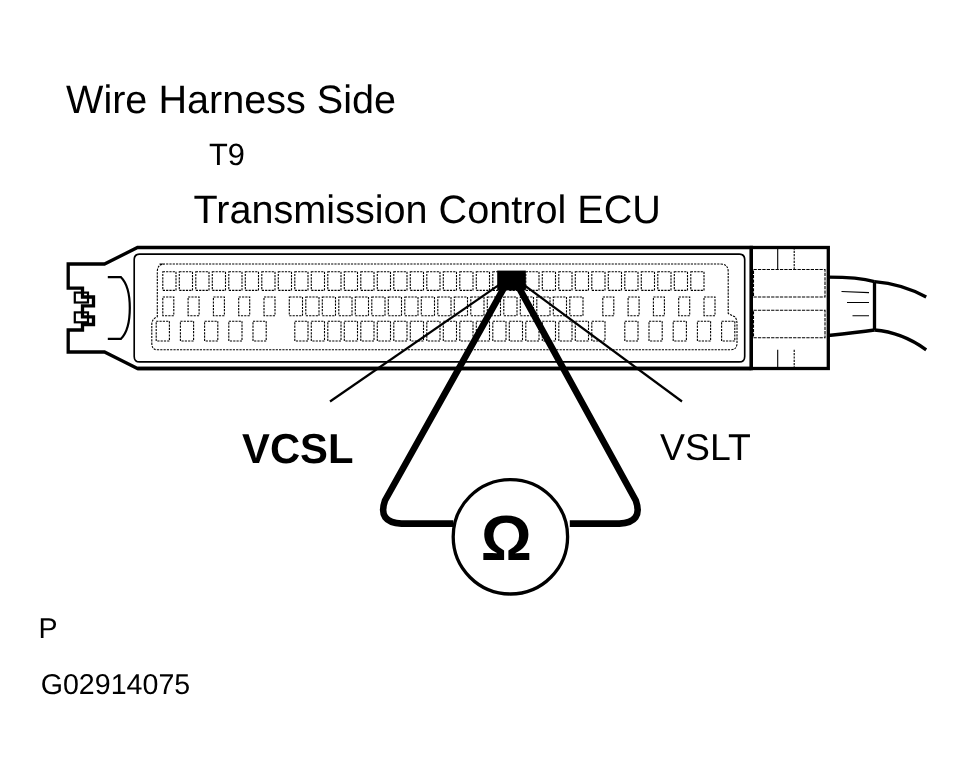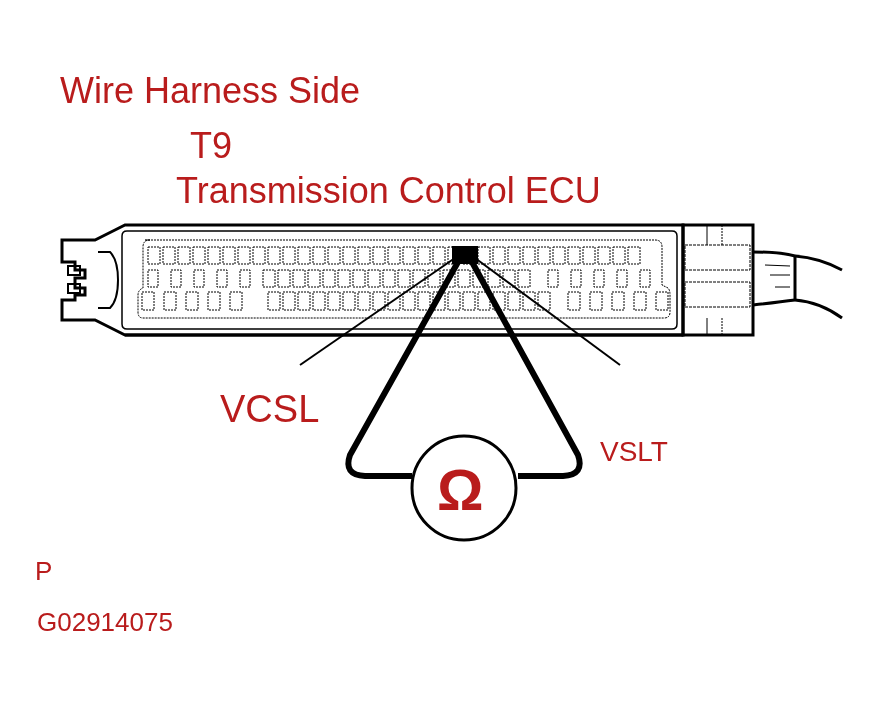--- a/index.html
+++ b/index.html
@@ -1,22 +1,22 @@
 <!DOCTYPE html>
 <html><head>
   <meta charset="utf-8">
   <style>
     html, body { margin: 0; padding: 0; background: #ffffff; }
     body { width: 881px; height: 702px; position: relative; overflow: hidden; }
-    .txt { position: absolute; font-family: "Liberation Sans", sans-serif; color: #b91c1c; white-space: nowrap; }
+    .txt { position: absolute; font-family: "Liberation Sans", sans-serif; color: #000000; white-space: nowrap; }
     #title { left: 60px; top: 70px; font-size: 36px; }
-    #connector-id { left: 190px; top: 125px; font-size: 36px; }
+    #connector-id { left: 190px; top: 125px; font-size: 28px; }
     #component { left: 176px; top: 170px; font-size: 36px; }
-    #label-left { left: 220px; top: 388px; font-size: 38px; }
-    #label-right { left: 600px; top: 388px; font-size: 28px; margin-top: 48px; }
+    #label-left { left: 220px; top: 388px; font-size: 38px; font-weight: bold; }
+    #label-right { left: 600px; top: 388px; font-size: 34px; }
     #mark-p { left: 35px; top: 556px; font-size: 26px; }
     #fig-id { left: 37px; top: 607px; font-size: 26px; }
     svg#diagram { position: absolute; left: 0; top: 0; }
   </style>
 </head>
 <body>
 
 <svg id="diagram" width="881" height="702" viewBox="0 0 881 702" xmlns="http://www.w3.org/2000/svg">
 
   <g fill="none" stroke="#000">

